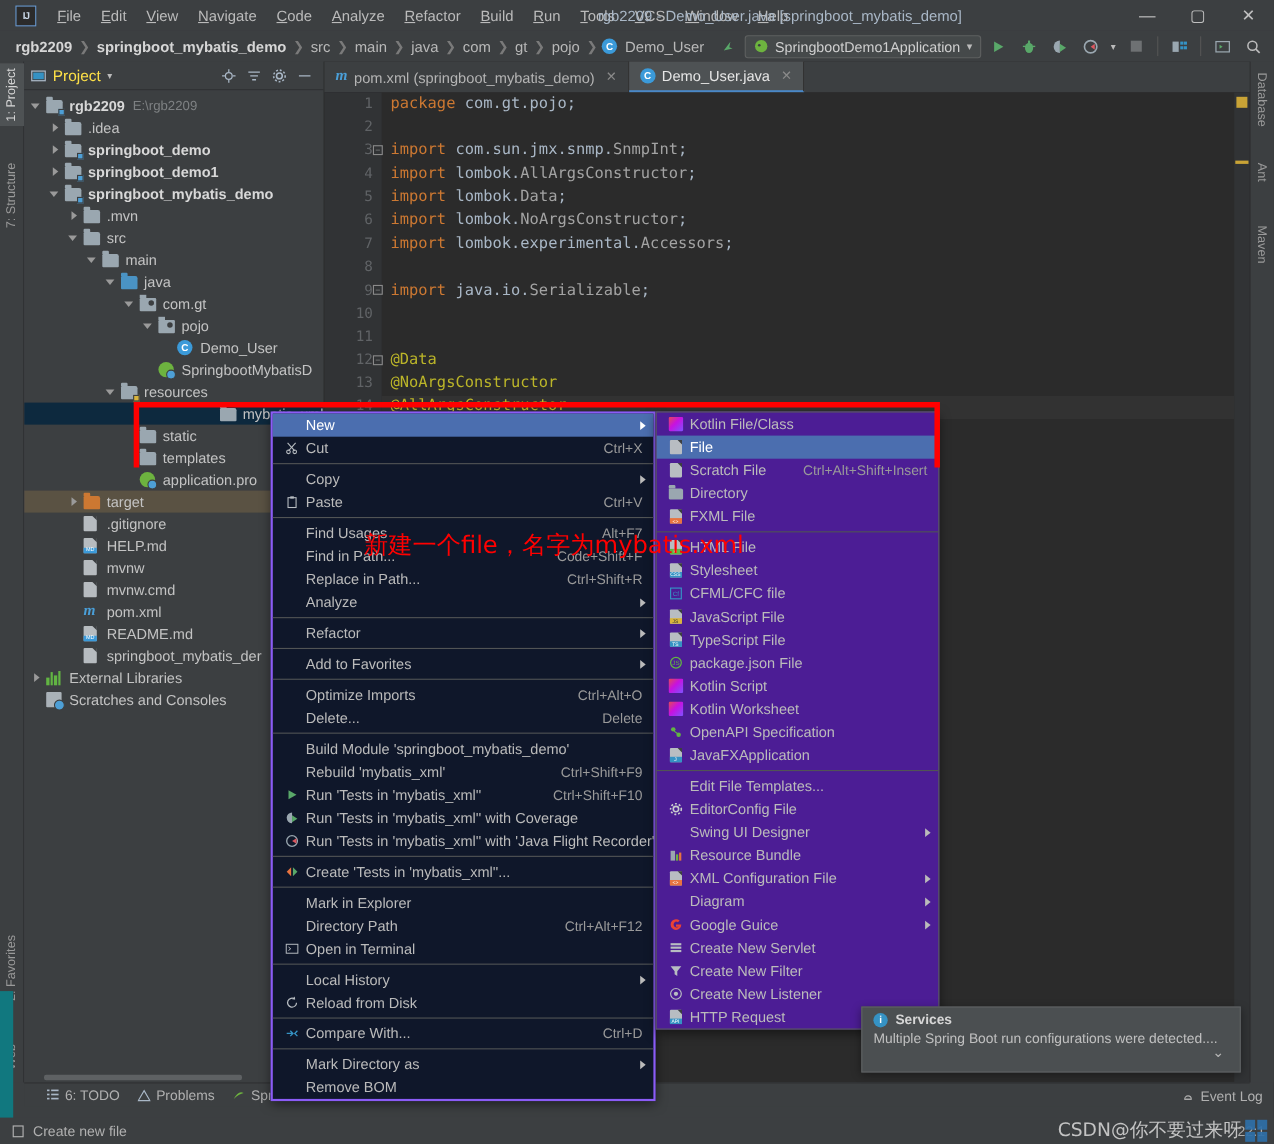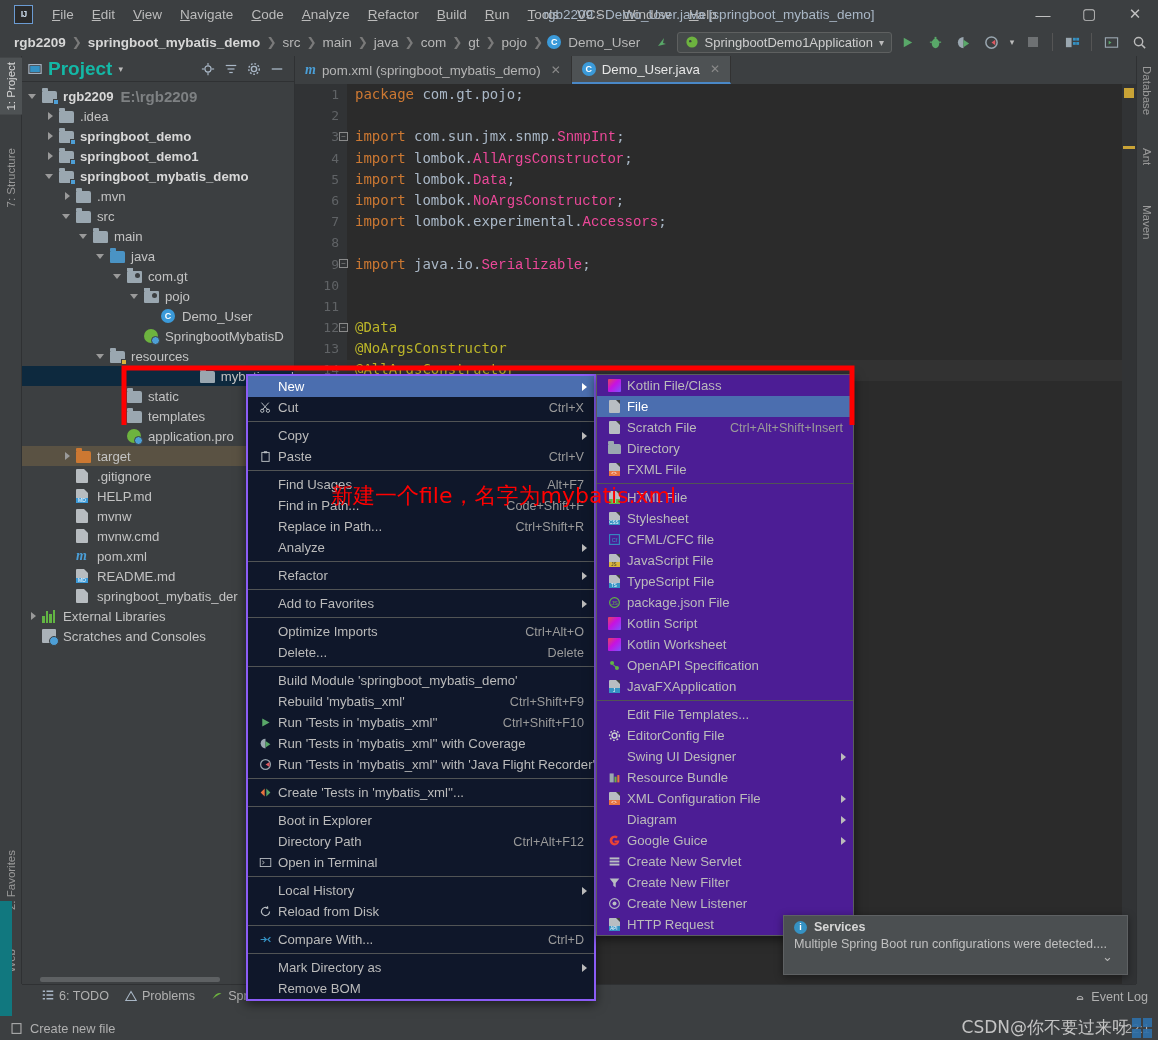--- a/index.html
+++ b/index.html
@@ -74,32 +74,32 @@
 
   
   .proj {
     position:absolute; left:22px; top:56px; width:273px; height:928px;
     background:#3c3f41; border-right:1px solid #2f3133;
   }
   .proj-head {
     height:26px; display:flex; align-items:center; padding:0 6px; gap:6px;
     border-bottom:1px solid #2f3133;
   }
-  .proj-head .ttl { color:#14b8a6; font-size:19px;font-weight:bold; }
+  .proj-head .ttl { color:#fde047; font-size:14px; }
   .ph-icons { margin-left:auto; display:flex; align-items:center; gap:9px; padding-right:4px;}
   .proj-tree { position:absolute; top:26px; left:0; right:0; bottom:0; overflow:hidden; padding-top:4px; }
   .trow { height:20px; display:flex; align-items:center; font-size:13.2px; white-space:nowrap; color:#c3c3c3;}
   .trow .arrow { width:11px; height:11px; margin-right:3px; flex:none; position:relative; }
   .trow .arrow.r::before{ content:""; position:absolute; left:3px; top:1px; border-left:5px solid #9a9a9a; border-top:4.5px solid transparent; border-bottom:4.5px solid transparent;}
   .trow .arrow.d::before{ content:""; position:absolute; left:0px; top:3px; border-top:5px solid #9a9a9a; border-left:4.5px solid transparent; border-right:4.5px solid transparent;}
   .trow .ico { width:16px; height:16px; margin-right:5px; flex:none; }
   .trow.sel { background:#0d293e;justify-content:flex-end; }
   .trow.sel2 { background:#5a5243; }
   .bold { font-weight:bold; color:#d8d8d8; }
-  .muted { color:#7e8183; font-weight:bold; margin-left:7px; font-size:15px;}
+  .muted { color:#7e8183; font-weight:normal; margin-left:7px; font-size:12px;}
 
   
   .f-ico { width:15px; height:12px; background:#9aa7b0; border-radius:1px 2px 1px 1px; position:relative; margin-top:1px;}
   .f-ico::before{content:"";position:absolute;left:0;top:-3px;width:6px;height:3px;background:#9aa7b0;border-radius:1px 1px 0 0;}
   .f-ico.blue{background:#4a93c4;} .f-ico.blue::before{background:#4a93c4;}
   .f-ico.orange{background:#cc7832;} .f-ico.orange::before{background:#cc7832;}
   .f-ico .badge{position:absolute;right:-2px;bottom:-2px;width:6px;height:6px;background:#4d9fd6;border:1px solid #3c3f41;}
   .f-ico .badge.y{background:#d9b43c;}
   .pkg-ico{width:15px;height:12px;background:#9aa7b0;border-radius:1px;position:relative;margin-top:1px;}
   .pkg-ico::before{content:"";position:absolute;left:0;top:-3px;width:6px;height:3px;background:#9aa7b0;}
@@ -122,21 +122,21 @@
   .tab { display:flex; align-items:center; gap:6px; padding:0 10px; font-size:13.3px; color:#b4b4b4; border-right:1px solid #323232;}
   .tab.active { background:#4e5254; color:#e6e6e6; border-bottom:2px solid #4a88c7;}
   .tab .x { color:#8a8a8a; font-size:12px; margin-left:4px;}
   .code-area { position:absolute; top:28px; left:0; right:0; bottom:0; background:#2b2b2b; }
   .gutter { position:absolute; left:0; top:0; width:52px; bottom:0; background:#313335; }
   .gline { height:21.2px; text-align:right; padding-right:8px; color:#606366; font-size:13px;
            font-family:"DejaVu Sans Mono", monospace; line-height:21.2px;}
   .codelines { position:absolute; left:52px; top:0; right:0; bottom:0; }
   .cl { height:21.2px; line-height:21.2px; white-space:pre;
         font-family:"DejaVu Sans Mono", monospace; font-size:14px; color:#a9b7c6; padding-left:8px;}
-  .kw { color:#cc7832; } .cls { color:#ec4899;font-family:Liberation Mono, monospace; } .ann { color:#bbb529; } .pkgc { color:#a9b7c6;}
+  .kw { color:#cc7832; } .cls { color:#a3a3a3; } .ann { color:#bbb529; } .pkgc { color:#a9b7c6;}
   .fold { position:absolute; left:44px; width:9px; height:9px; border:1px solid #8a8a8a; color:#8a8a8a;
           font-size:8px; line-height:7px; text-align:center; background:#313335;}
   .marker-stripe { position:absolute; right:0; top:0; width:14px; bottom:0; background:#313335;}
   .ms-box{position:absolute;right:2px;width:10px;height:10px;background:#c9a336;}
   .ms-line{position:absolute;right:1px;width:12px;height:3px;background:#c9a336;}
   .caret-line{position:absolute;left:52px;right:14px;height:21.2px;background:#323232;}
 
   
   .ctxmenu {
     position:absolute; left:246px; top:374px; width:350px;
@@ -798,21 +798,21 @@
           <svg width="13" height="13" viewBox="0 0 16 16">
             <path d="M7 3 L2 8 L7 13 Z" fill="#e8733f"></path>
             <path d="M9 3 L14 8 L9 13 Z" fill="#59a869"></path>
           </svg>
         </span>
         <span class="lbl">Create 'Tests in 'mybatis_xml''...</span>
       </div>
       <div class="msep"></div>
       <div class="mitem">
         <span class="mico"></span>
-        <span class="lbl">Boot in Explorer</span>
+        <span class="lbl">Mark in Explorer</span>
       </div>
       <div class="mitem">
         <span class="mico"></span>
         <span class="lbl">Directory Path</span>
         <span class="acc">Ctrl+Alt+F12</span>
       </div>
       <div class="mitem">
         <span class="mico">
           <svg width="13" height="13" viewBox="0 0 16 16">
             <rect x="1.5" y="3" width="13" height="10" fill="none" stroke="#b8bdc2" stroke-width="1.1"></rect>

